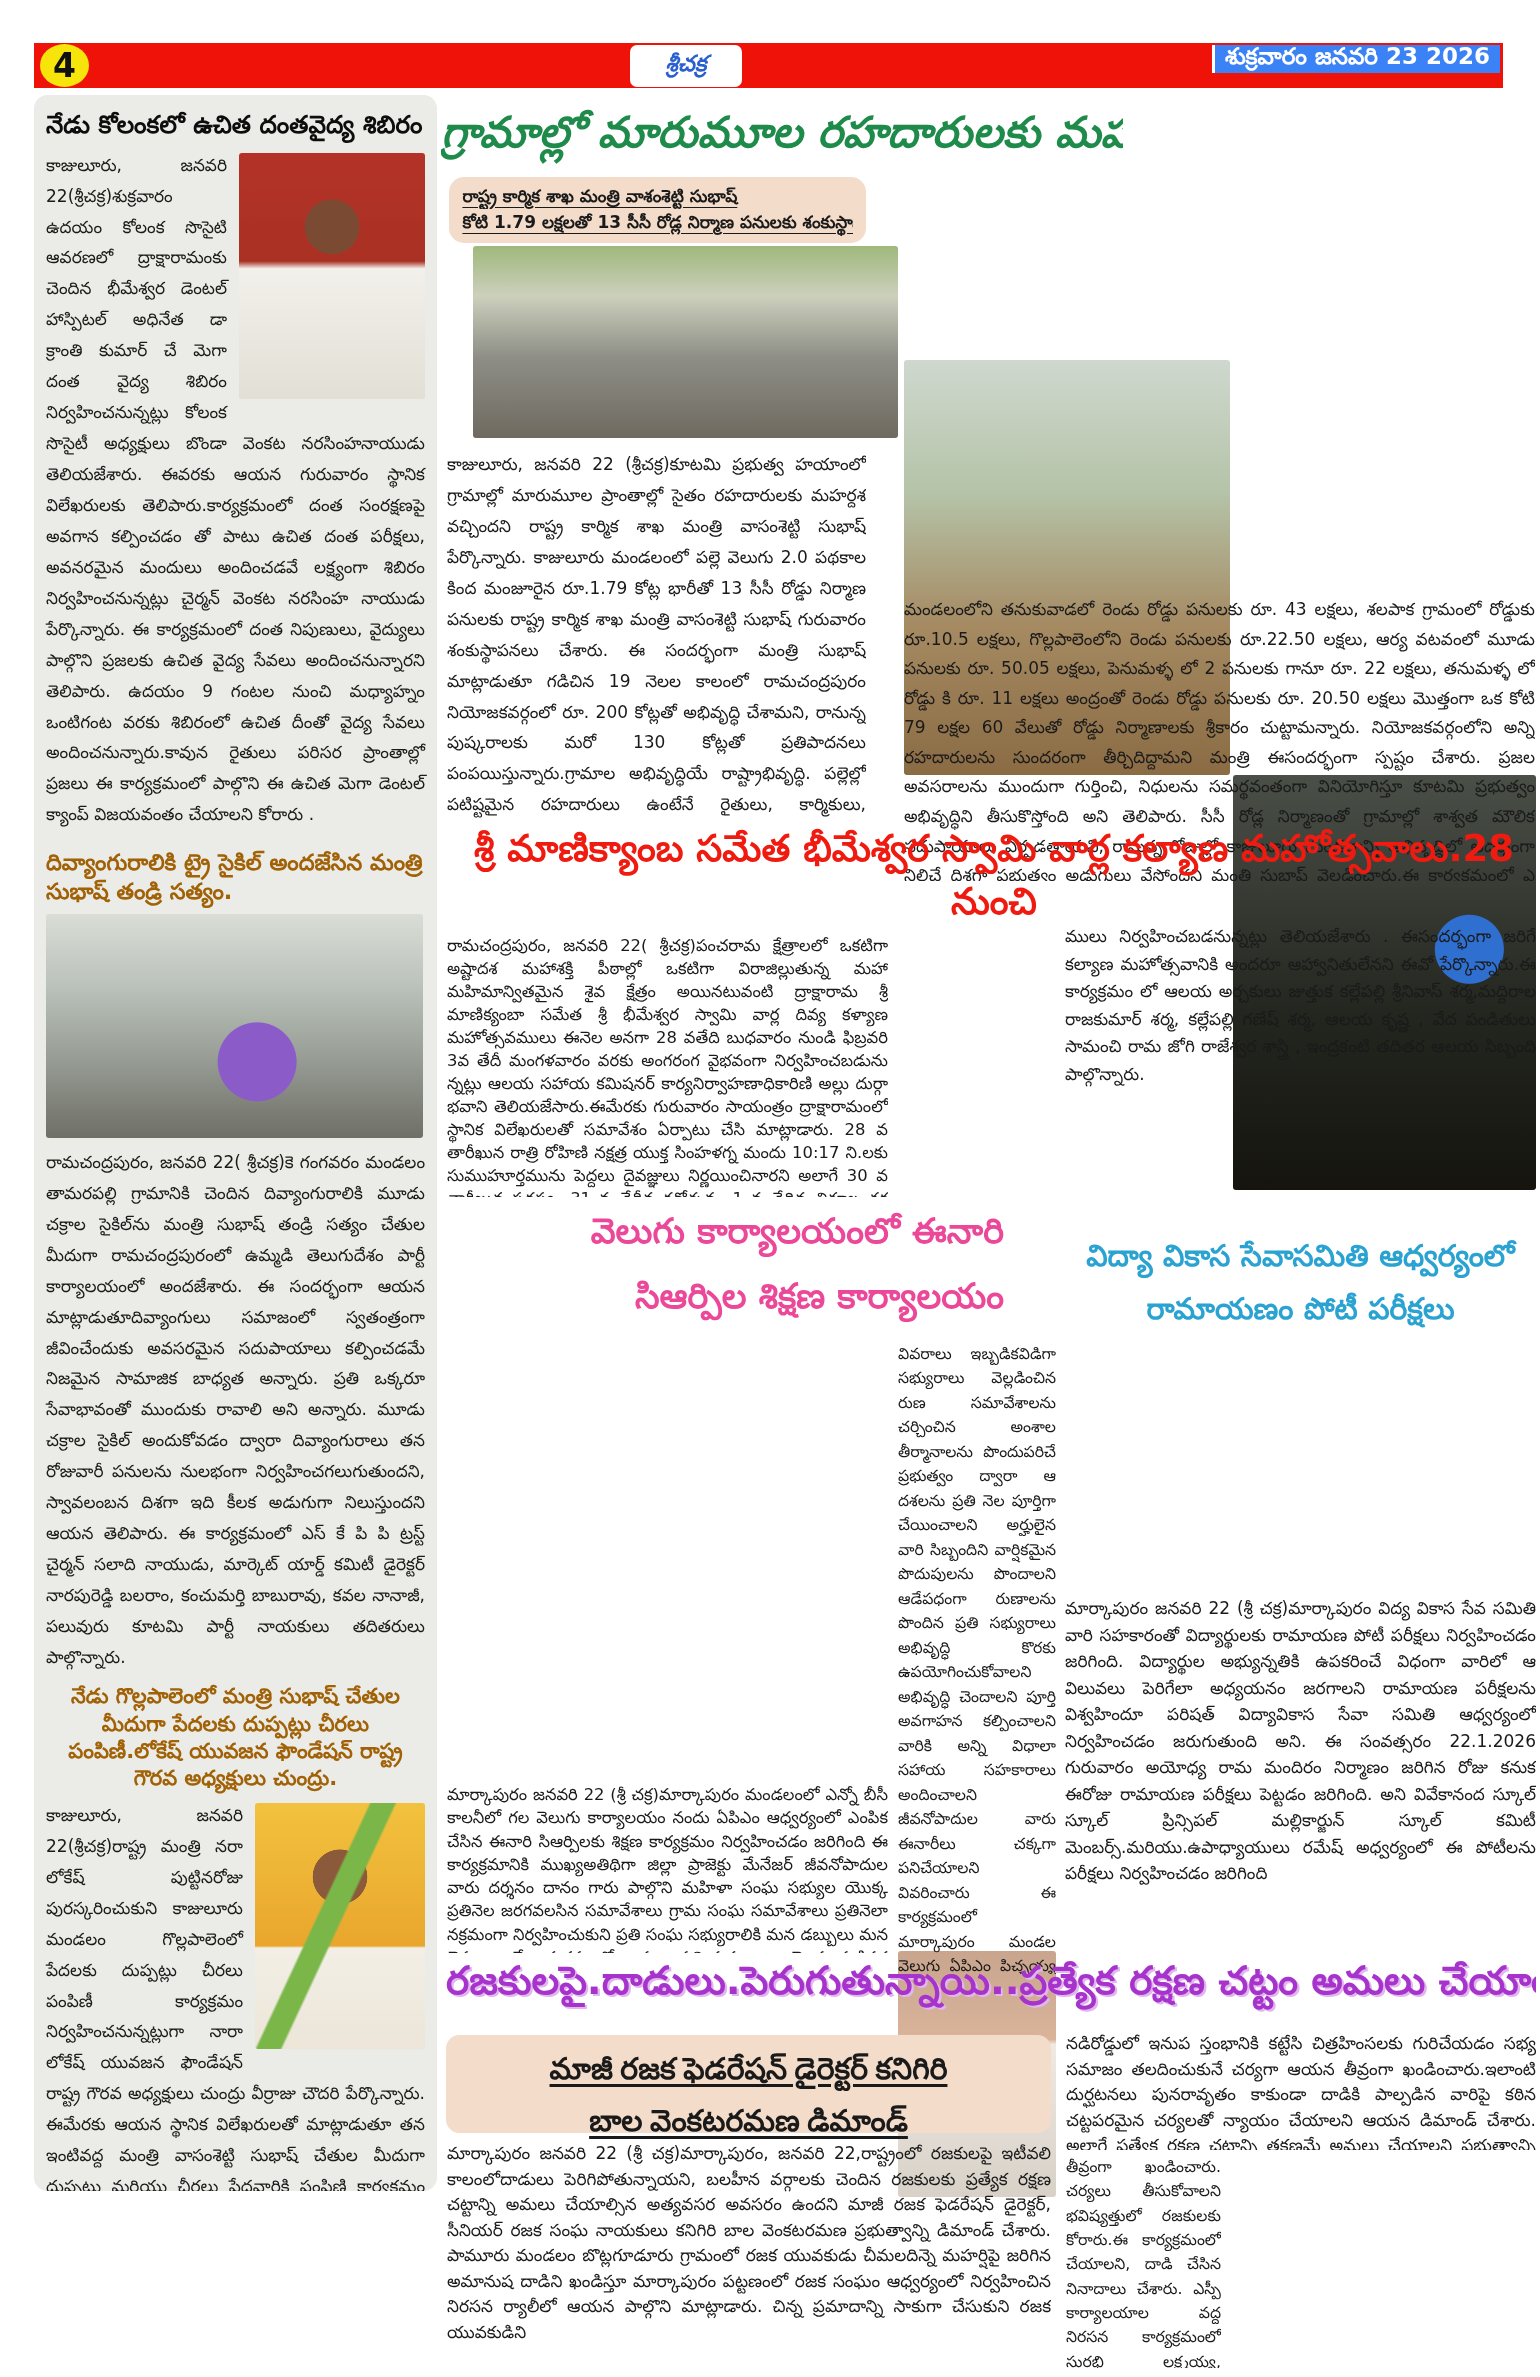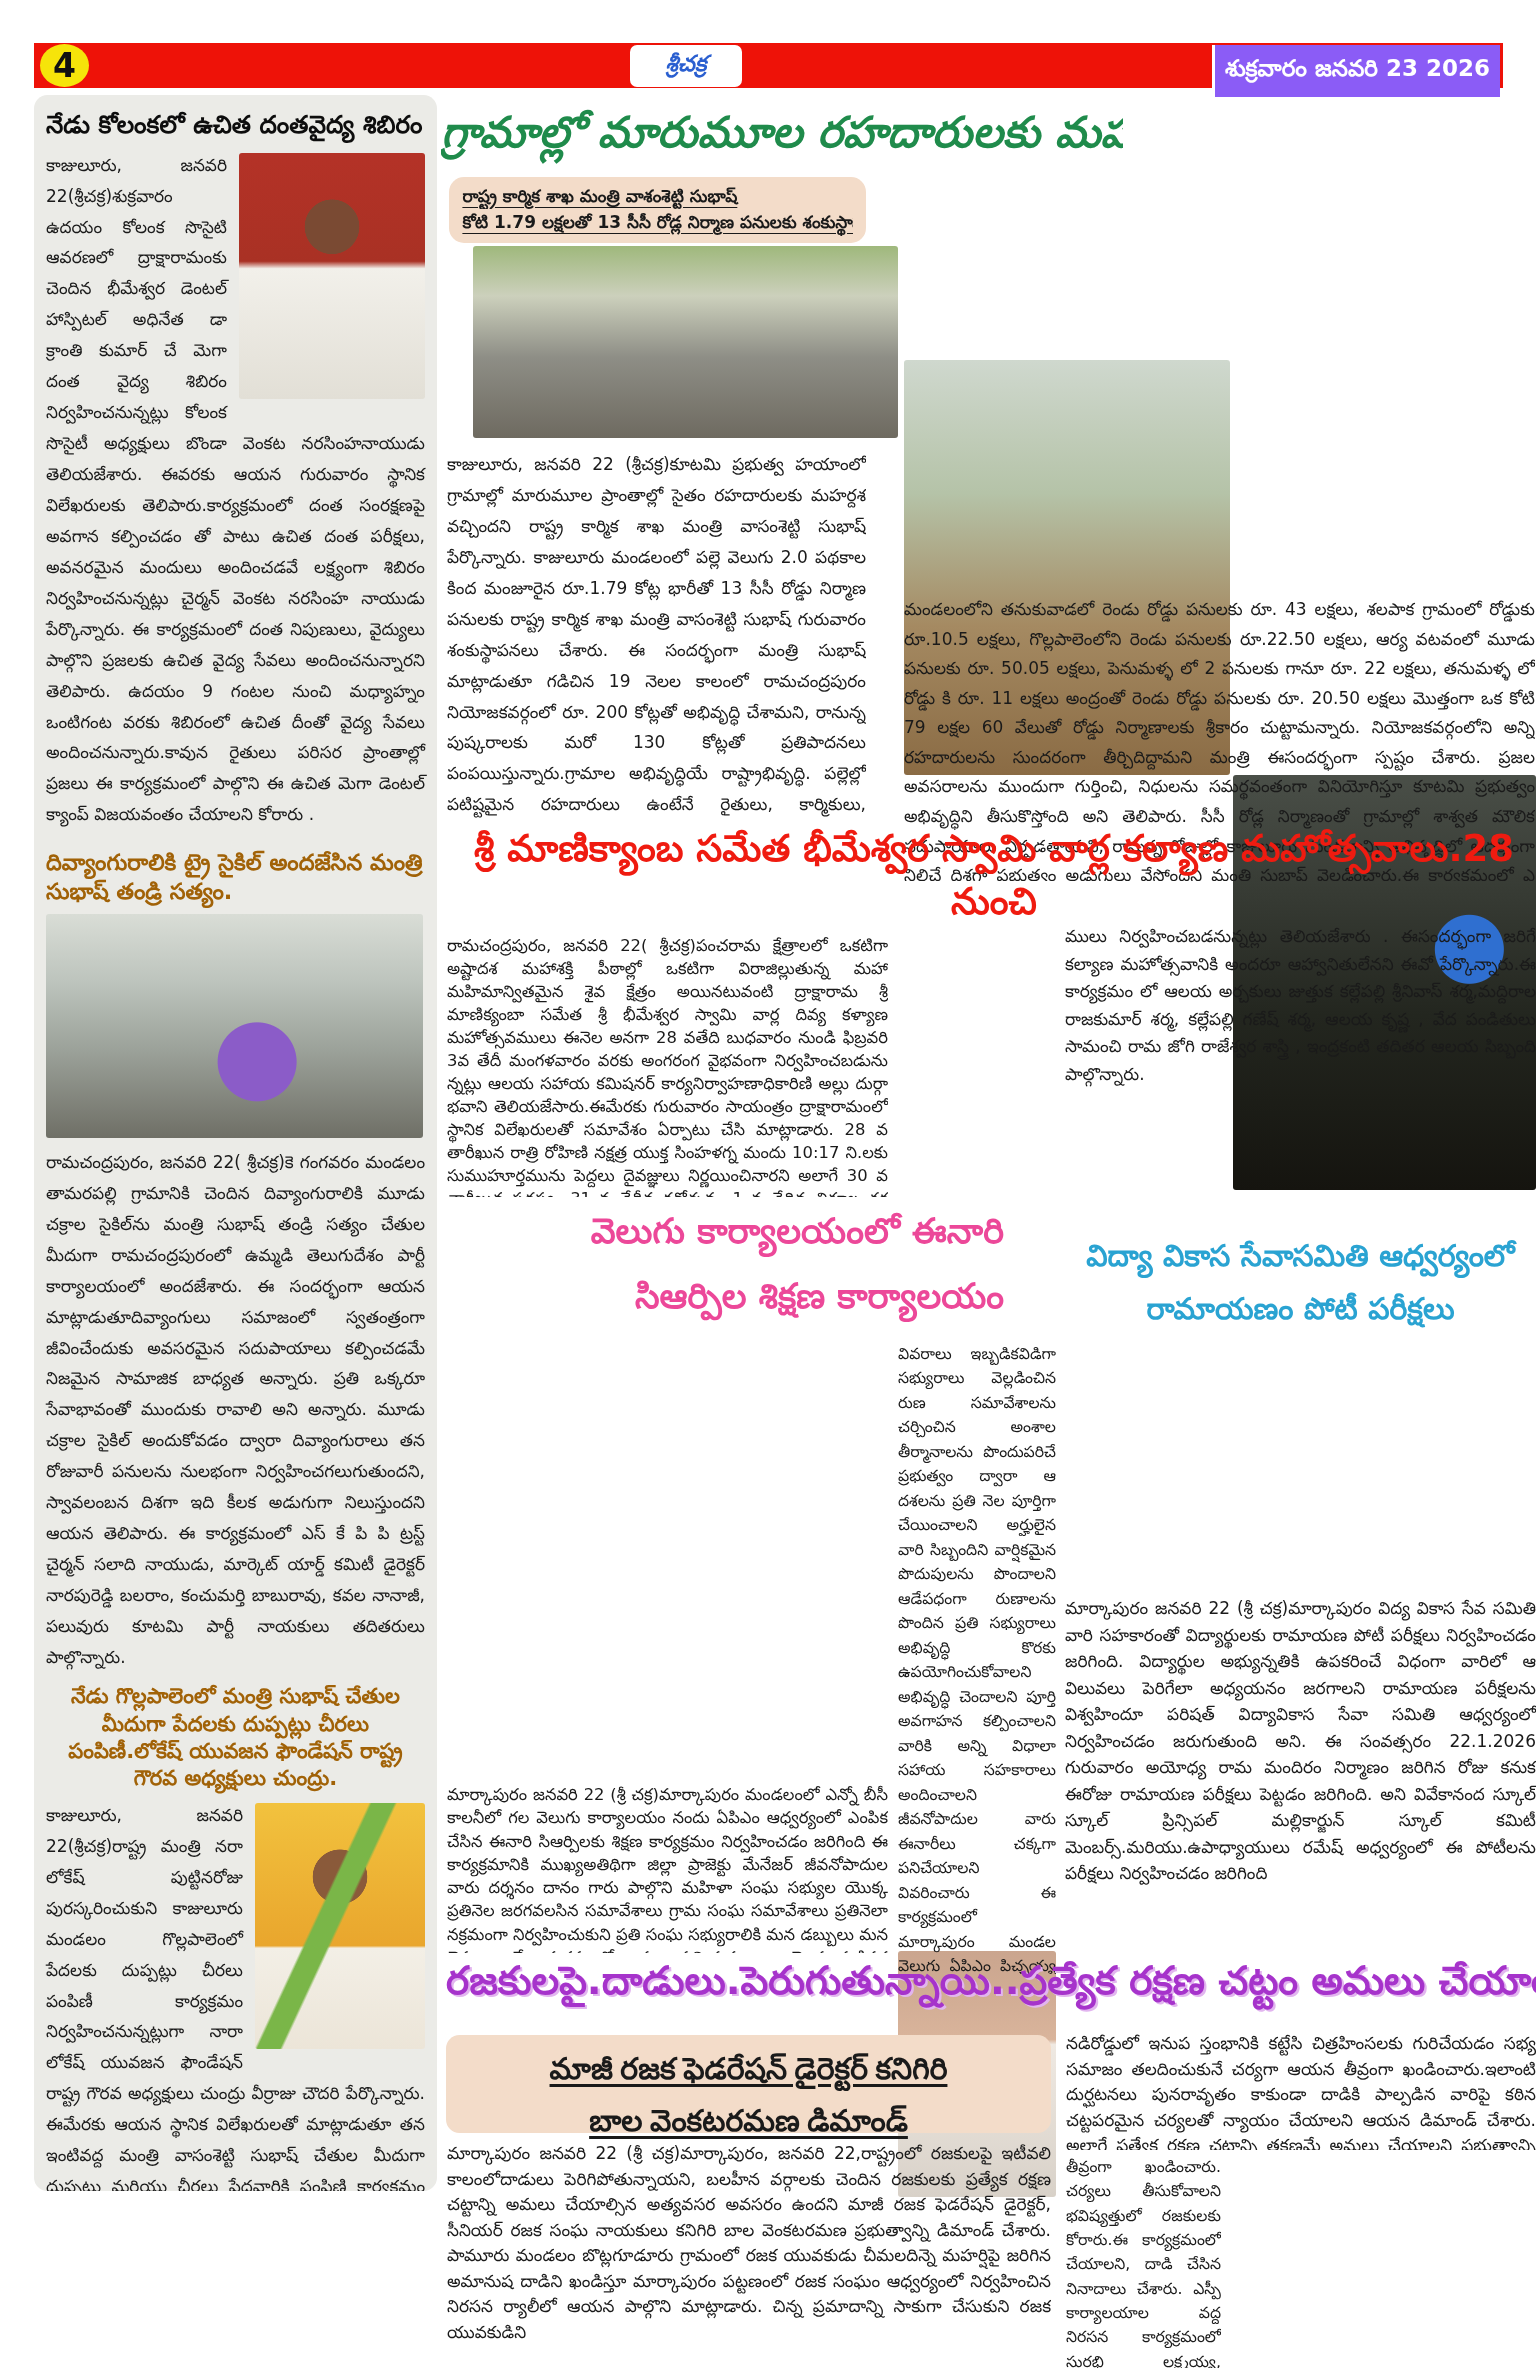--- a/index.html
+++ b/index.html
@@ -8,21 +8,21 @@
   .abs{position:absolute;}
   .txt{text-align:justify;overflow:hidden;}
   .pl{background:#999;border-radius:3px;overflow:hidden;position:relative;}
   .flr{float:right;margin:3px 0 7.5px 12px;}
   
   #hdr-bar{left:34px;top:43px;width:1469px;height:45px;background:#ee1208;}
   #hdr-page-num{position:absolute;left:6px;top:0.7px;width:49px;height:43px;background:#f6e40a;border-radius:50%;
     display:flex;align-items:center;justify-content:center;font-size:33px;font-weight:bold;color:#111;}
   #hdr-logo{position:absolute;left:596px;top:1.5px;width:112px;height:42px;background:#ffffff;
     display:flex;align-items:center;justify-content:center;font-size:22.4px;font-weight:bold;font-style:italic;color:#2a5fd0;border-radius:7px;}
-  #hdr-date{position:absolute;right:3px;top:2.2px;width:285px;height:52px;background:#8b5cf6;border-left:3.7px solid #fff;
+  #hdr-date{position:absolute;right:3px;top:2.2px;width:285px;height:28px;background:#3b82f6;border-left:3.7px solid #fff;
     display:flex;align-items:center;justify-content:center;font-size:23px;font-weight:bold;color:#ffffff;}
   
   #left-panel{left:34px;top:95px;width:403px;height:2096px;background:#ebebe7;border-radius:13.4px;
     padding:10.4px 12px;box-sizing:border-box;overflow:hidden;}
   #left-panel h2{margin:4.5px 0 9px 0;font-size:24.6px;line-height:1.25;color:#0d0d0d;}
   #left-panel h3{margin:10.4px 0 7.5px 0;font-size:21px;line-height:1.3;color:#a16207;text-align:center;}
   #left-panel p{margin:0 0 7.5px 0;font-size:17px;line-height:1.82;text-align:justify;}
   #ph-dental{width:186px;height:246px;background:
     radial-gradient(circle at 50% 30%,#7a4a33 0 27px,rgba(0,0,0,0) 27.6px),
     linear-gradient(180deg,#b43227 0%,#a93124 44%,#f2f0ea 47%,#e2dfd6 100%);}

